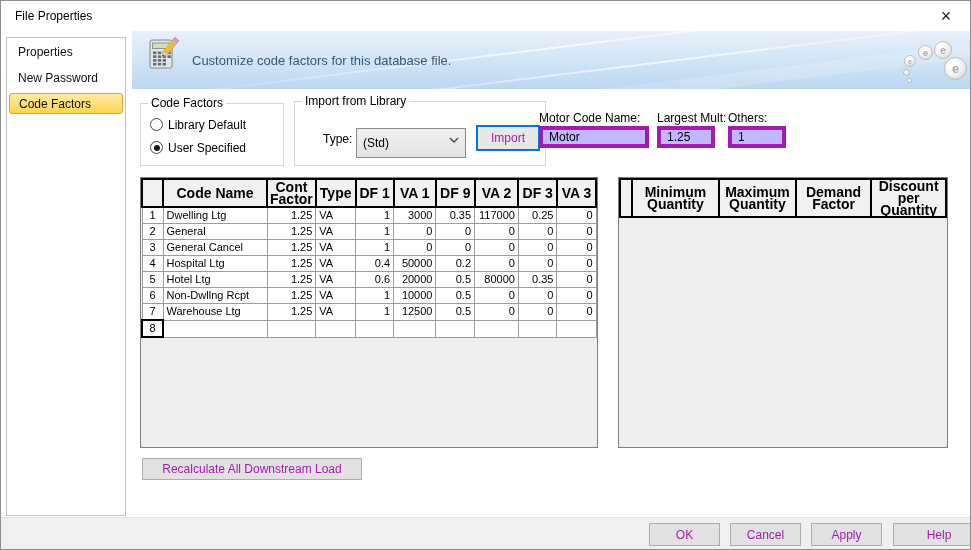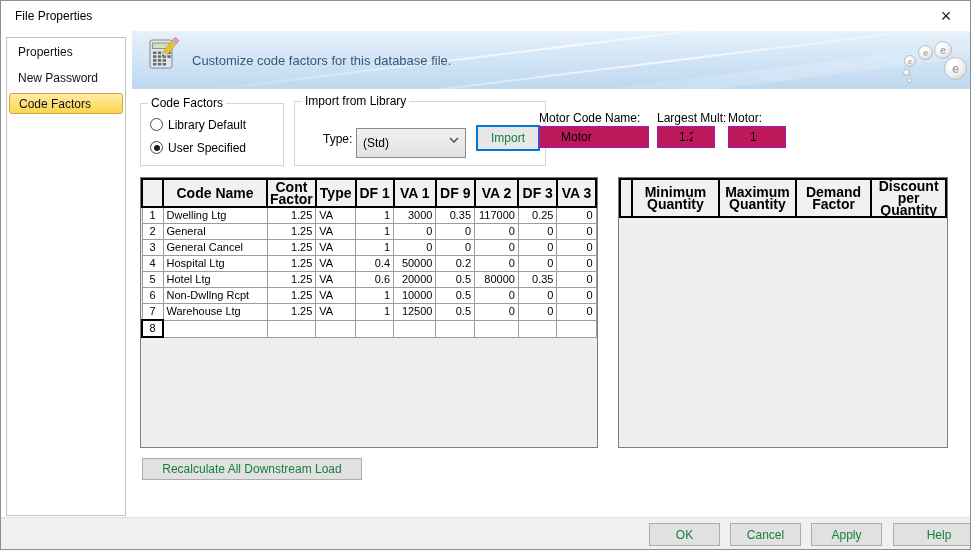--- a/index.html
+++ b/index.html
@@ -43,29 +43,29 @@
   .groupbox > .gb-title { position:absolute; top:-8px; left:7px; background:#fff; padding:0 3px;
                           font-size:12px; white-space:nowrap; }
   .radio-row { position:absolute; display:flex; align-items:center; height:15px; }
   .radio { width:13px; height:13px; border:1px solid #4a4a4a; border-radius:50%; background:#fff;
            display:inline-flex; align-items:center; justify-content:center; }
   .radio .dot { width:6px; height:6px; border-radius:50%; background:#1a1a1a; display:none; }
   .radio.on .dot { display:block; }
   .radio-row span.lbl { margin-left:5px; font-size:12px; }
 
   .field-label { position:absolute; font-size:12px; white-space:nowrap; }
-  .textbox { position:absolute; height:22px; border:1px solid #a21caf; background:#be185d;
-             font-family:inherit; font-size:12px; padding:0 21px; color:#000; }
+  .textbox { position:absolute; height:22px; border:4px solid #a21caf; background:#c4b5fd;
+             font-family:inherit; font-size:12px; padding:0 6px; color:#000; }
 
   .combo { position:absolute; height:30px; background:linear-gradient(#f0f0f0,#e2e2e2);
            border:1px solid #8a8a8a; display:flex; align-items:center; padding:0 6px; font-size:12px; }
   .combo .arrow { position:absolute; right:6px; top:8px; }
 
   .btn { position:absolute; background:#e1e1e1; border:1px solid #adadad; font-family:inherit;
-         font-size:12px; color:#15803d; display:flex; align-items:center; justify-content:center; }
+         font-size:12px; color:#a21caf; display:flex; align-items:center; justify-content:center; }
   .btn.focused { border:2px solid #0078d7; background:#e7e7e7; }
 
   
   .grid-wrap { position:absolute; top:176px; height:271px; background:#efefef; border:1px solid #7e7e7e; }
   .grid-wrap table { border-collapse:collapse; table-layout:fixed; }
   .grid-wrap th { background:#f1f1f1; border:2px solid #000; font-size:14px; font-weight:bold;
                   white-space:pre-line; padding:0 2px; height:28px; line-height:12px; text-align:center; }
   .grid-wrap td { border:1px solid #9c9c9c; background:#fff; font-size:11px; height:16px;
                   padding:0 3px; white-space:nowrap; overflow:hidden; line-height:15px; }
   .grid-wrap td.rn { text-align:center; }
@@ -166,21 +166,21 @@
         <polyline points="1,1 5,5 9,1" fill="none" stroke="#444" stroke-width="1.3"></polyline>
       </svg>
     </div>
     <button class="btn focused" style="left:181px; top:23px; width:64px; height:26px;">Import</button>
   </div>
 
   <span class="field-label" style="left:538px; top:110px;">Motor Code Name:</span>
   <input class="textbox" style="left: 538px; top: 125px; width: 110px;" value="Motor">
   <span class="field-label" style="left:656px; top:110px;">Largest Mult:</span>
   <input class="textbox" style="left: 656px; top: 125px; width: 58px;" value="1.25">
-  <span class="field-label" style="left:727px; top:110px;">Motor:</span>
+  <span class="field-label" style="left:727px; top:110px;">Others:</span>
   <input class="textbox" style="left: 727px; top: 125px; width: 58px;" value="1">
 
   <div class="grid-wrap" style="left:139px; width:458px;">
     <table>
       <colgroup>
         <col style="width:22px">
           <col style="width:106px">
           <col style="width:40px">
           <col style="width:40px">
         <col style="width:40px">

